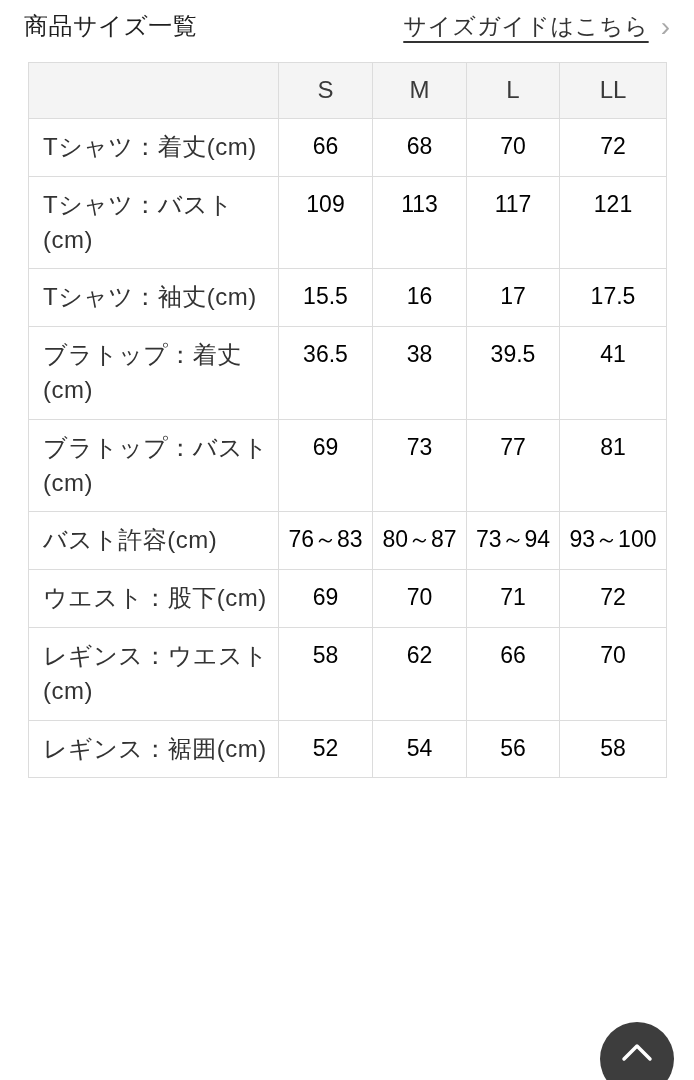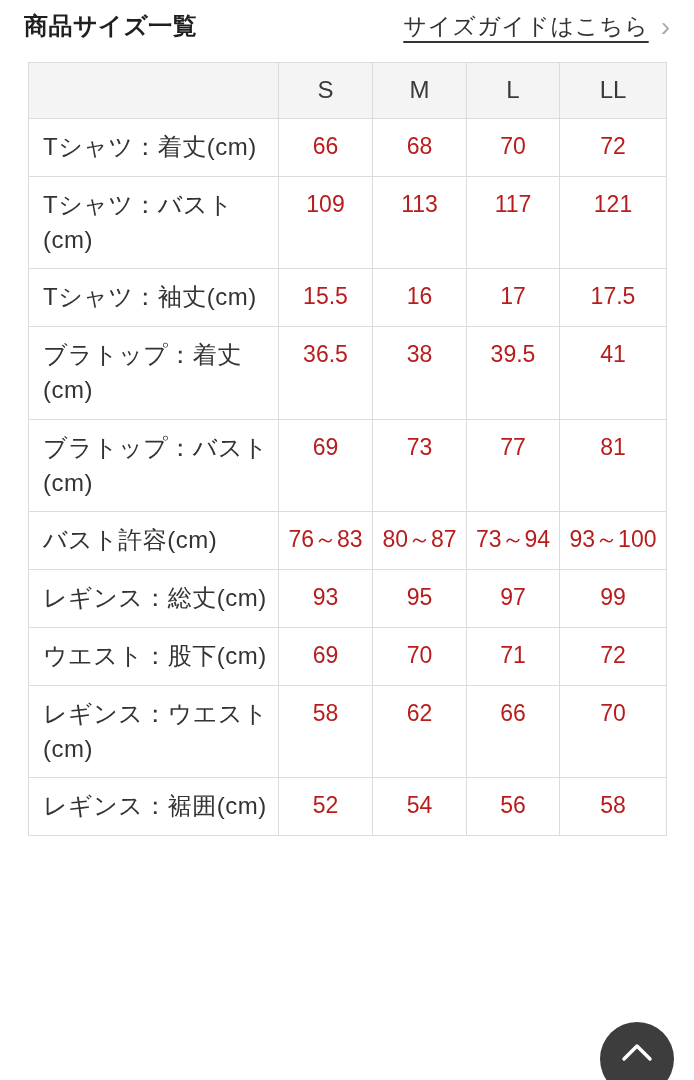--- a/index.html
+++ b/index.html
@@ -19,21 +19,21 @@
 
   
   .page-header {
     display: flex;
     justify-content: space-between;
     align-items: baseline;
     padding: 10px 24px 0 24px;
   }
   .page-title {
     font-size: 24px;
-    font-weight: 700;
+    font-weight: 400;
     color: #1f1f1f;
     letter-spacing: 0.5px;
     text-align: right;
   }
   .size-guide-link {
     display: flex;
     align-items: baseline;
     text-decoration: none;
     cursor: pointer;
     margin-left: 20px;
@@ -81,21 +81,21 @@
   .size-table .row-label {
     text-align: left;
     font-size: 24px;
     color: #333333;
     padding: 11px 8px 11px 14px;
     letter-spacing: 0.5px;
   }
   .size-table .cell-value {
     text-align: center;
     font-size: 23px;
-    color: #b91c1c;
+    color: #000000;
     padding: 11px 6px;
     margin-left: 12px;
   }
 
   
   .scroll-top-button {
     position: absolute;
     right: 20px;
     bottom: -16px;
     width: 74px;
@@ -181,27 +181,20 @@
         <td class="cell-value">81</td>
       </tr>
       <tr>
         <th class="row-label">バスト許容(cm)</th>
         <td class="cell-value">76～83</td>
         <td class="cell-value">80～87</td>
         <td class="cell-value">73～94</td>
         <td class="cell-value">93～100</td>
       </tr>
       <tr>
-        <th class="row-label">レギンス：総丈(cm)</th>
-        <td class="cell-value">93</td>
-        <td class="cell-value">95</td>
-        <td class="cell-value">97</td>
-        <td class="cell-value">99</td>
-      </tr>
-      <tr>
         <th class="row-label">ウエスト：股下(cm)</th>
         <td class="cell-value">69</td>
         <td class="cell-value">70</td>
         <td class="cell-value">71</td>
         <td class="cell-value">72</td>
       </tr>
       <tr>
         <th class="row-label">レギンス：ウエスト(cm)</th>
         <td class="cell-value">58</td>
         <td class="cell-value">62</td>

